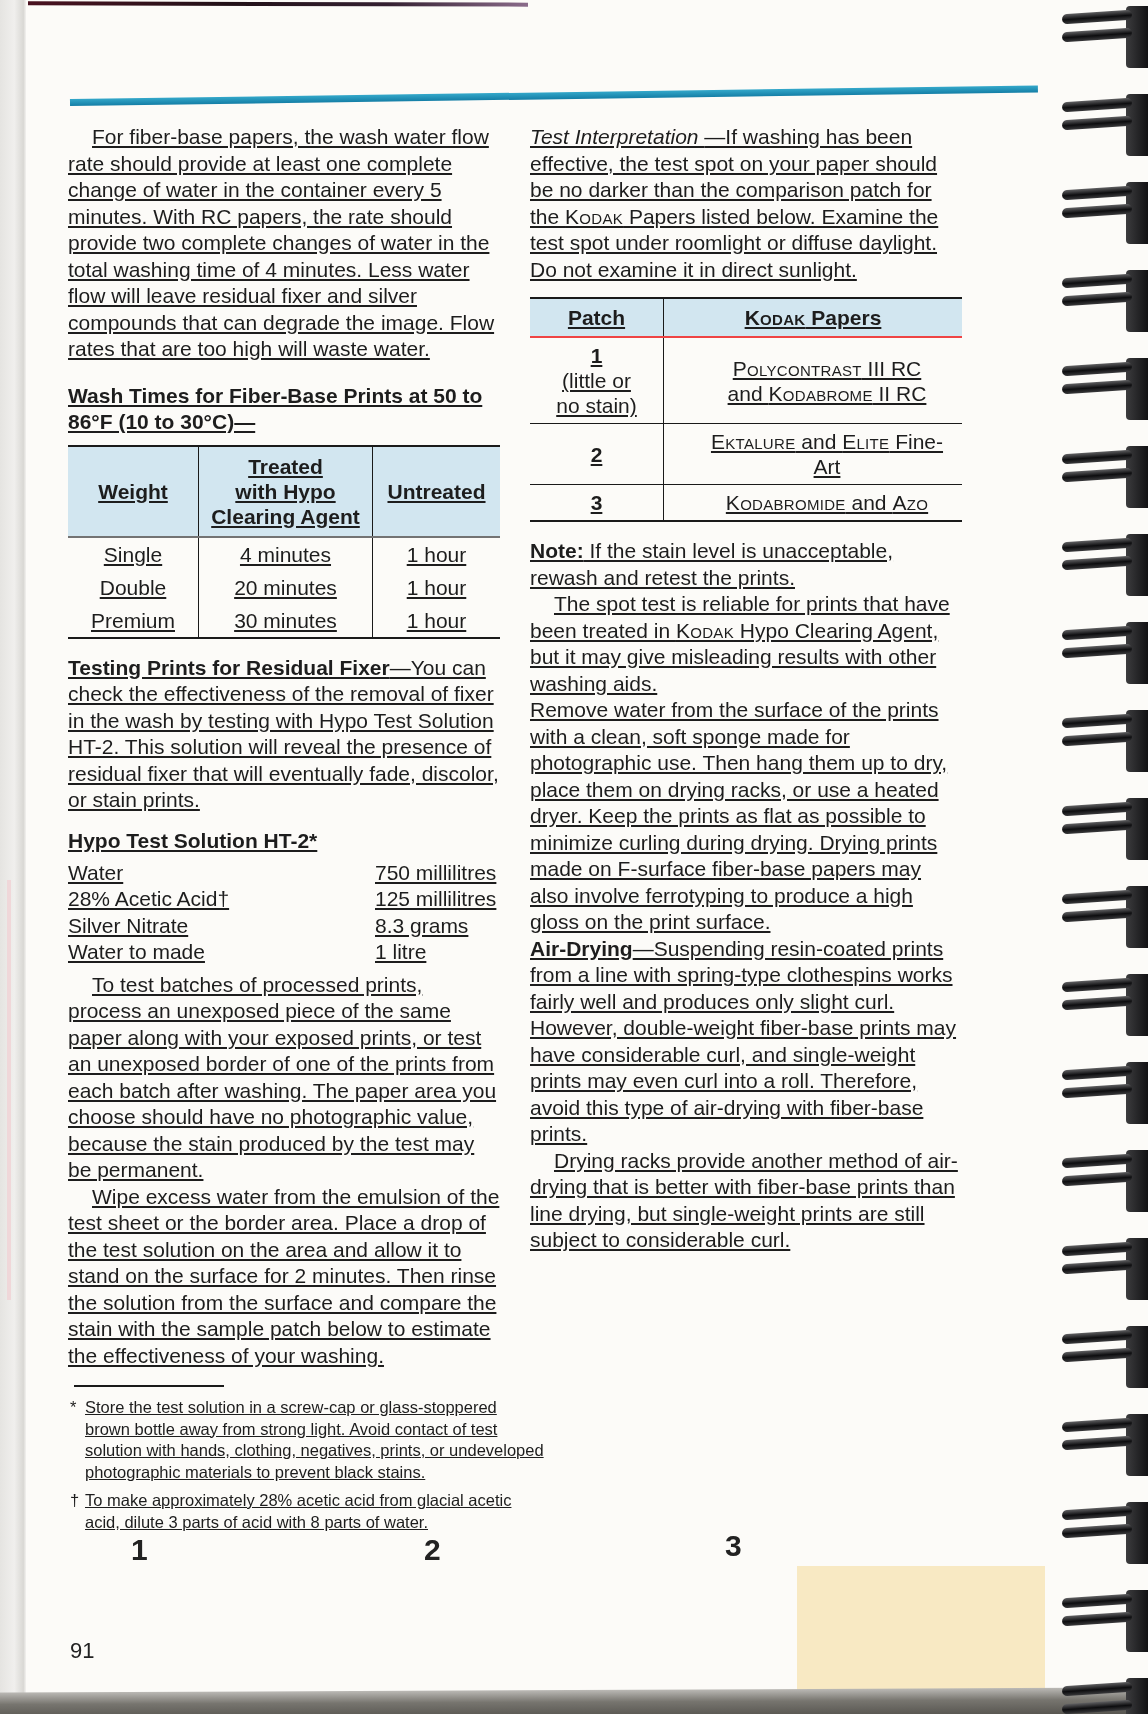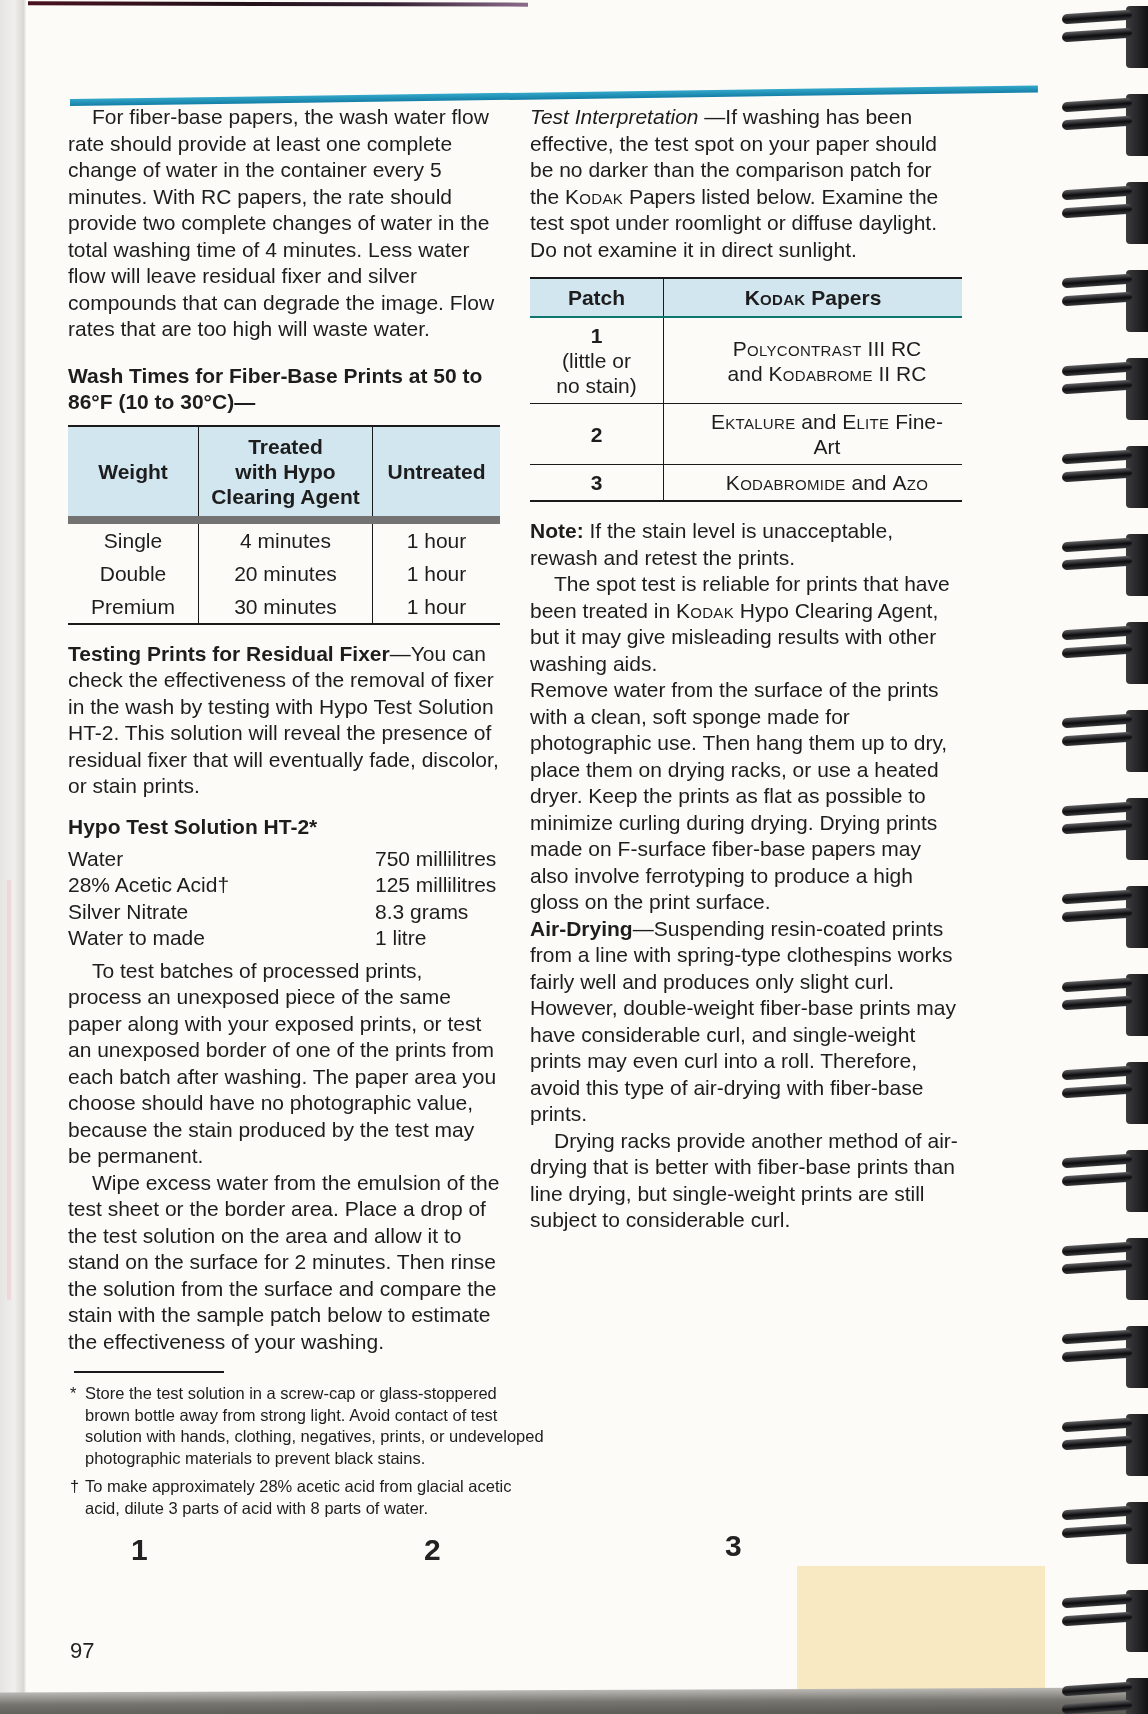--- a/index.html
+++ b/index.html
@@ -19,44 +19,44 @@
   .binding{position:absolute;right:0;top:0;width:108px;height:100%;}
   .loop{position:absolute;right:0;width:108px;height:88px;}
   .loop i{display:block;position:absolute;}
   .loop .block{right:0;top:24px;width:22px;height:62px;border-radius:4px 0 0 4px;
                background:linear-gradient(90deg,#3c3c3e,#121214);}
   .loop .wire{right:16px;width:70px;height:10px;border-radius:6px;transform:rotate(-4deg);
               background:linear-gradient(180deg,#606062,#0d0d0f 55%,#3a3a3c);}
   .loop .w1{top:30px;}
   .loop .w2{top:48px;}
   
-  .col{position:absolute;top:104px;width:432px;font-size:21px;line-height:26.5px;}
+  .col{position:absolute;top:124px;width:432px;font-size:21px;line-height:26.5px;text-decoration:underline;}
   .col-left{left:68px;}
   .col-right{left:530px;}
   p{margin:0;}
   .indent{text-indent:24px;}
   .bold{font-weight:bold;}
   .ital{font-style:italic;}
   .sc{font-variant:small-caps;letter-spacing:.3px;}
   .pre{white-space:pre-line;}
   .mb20{margin-bottom:20px;} .mb14{margin-bottom:14px;}
   .subhead{font-size:21px;line-height:26px;font-weight:bold;margin:16px 0 10px 0;}
   .runhead{font-size:21px;line-height:26px;font-weight:bold;margin:14px 0 6px 0;}
   .drying-head{font-size:24px;line-height:28px;font-weight:bold;margin:16px 0 8px 0;}
   
   table{border-collapse:collapse;margin:0 0 16px 0;width:100%;}
   .wash-table th,.wash-table td,.patch-table th,.patch-table td{
       font-size:21px;line-height:25px;padding:3px 6px;text-align:center;vertical-align:middle;}
   thead th{background:#d2e6f0;font-weight:bold;}
   .wash-table{border-top:2.5px solid #1a1a1a;border-bottom:2.5px solid #1a1a1a;}
   .patch-table{border-top:2.5px solid #1a1a1a;border-bottom:2.5px solid #1a1a1a;}
-  .wash-table thead th{border-bottom:8px solid #737373;padding:7px 4px;}
+  .wash-table thead th{border-bottom:2px solid #737373;padding:7px 4px;}
   .wash-table td{padding-top:4px;padding-bottom:4px;}
   .vline{border-left:1.5px solid #1a1a1a;}
-  .patch-table thead th{border-bottom:2px solid #0f766e;padding:6px 4px;}
+  .patch-table thead th{border-bottom:2px solid #ef4444;padding:6px 4px;}
   .patch-table tbody td{border-bottom:1.5px solid #1a1a1a;padding:5px 6px;}
   .patch-table tbody tr:last-child td{border-bottom:none;}
   .papers-cell{text-align:left;padding-left:34px !important;}
   .col-patch{width:125px;}
   
   .recipe{margin:0 0 6px 0;}
   .recipe-row{display:flex;}
   .recipe-row .ing{flex:0 0 307px;}
   .recipe-row .amt{flex:1;}
   
@@ -176,21 +176,21 @@
     <p>Remove water from the surface of the prints with a clean, soft sponge made for photographic use. Then hang them up to dry, place them on drying racks, or use a heated dryer. Keep the prints as flat as possible to minimize curling during drying. Drying prints made on F-surface fiber-base papers may also involve ferrotyping to produce a high gloss on the print surface.</p>
     <p><span class="bold">Air-Drying</span><span>—Suspending resin-coated prints from a line with spring-type clothespins works fairly well and produces only slight curl. However, double-weight fiber-base prints may have considerable curl, and single-weight prints may even curl into a roll. Therefore, avoid this type of air-drying with fiber-base prints.</span></p>
     <p class="indent">Drying racks provide another method of air-drying that is better with fiber-base prints than line drying, but single-weight prints are still subject to considerable curl.</p>
   </div>
 
   <div class="sample-label l1">1</div>
   <div class="sample-label l2">2</div>
   <div class="sample-label l3">3</div>
   <div class="patch3"></div>
 
-  <div class="page-num">97</div>
+  <div class="page-num">91</div>
   <div class="bottom-bar"></div>
   <div class="binding">
       <div class="loop" style="top: -18px;">
         <i class="block"></i>
         <i class="wire w1"></i>
         <i class="wire w2"></i>
       </div>
       <div class="loop" style="top: 70px;">
         <i class="block"></i>
         <i class="wire w1"></i>

